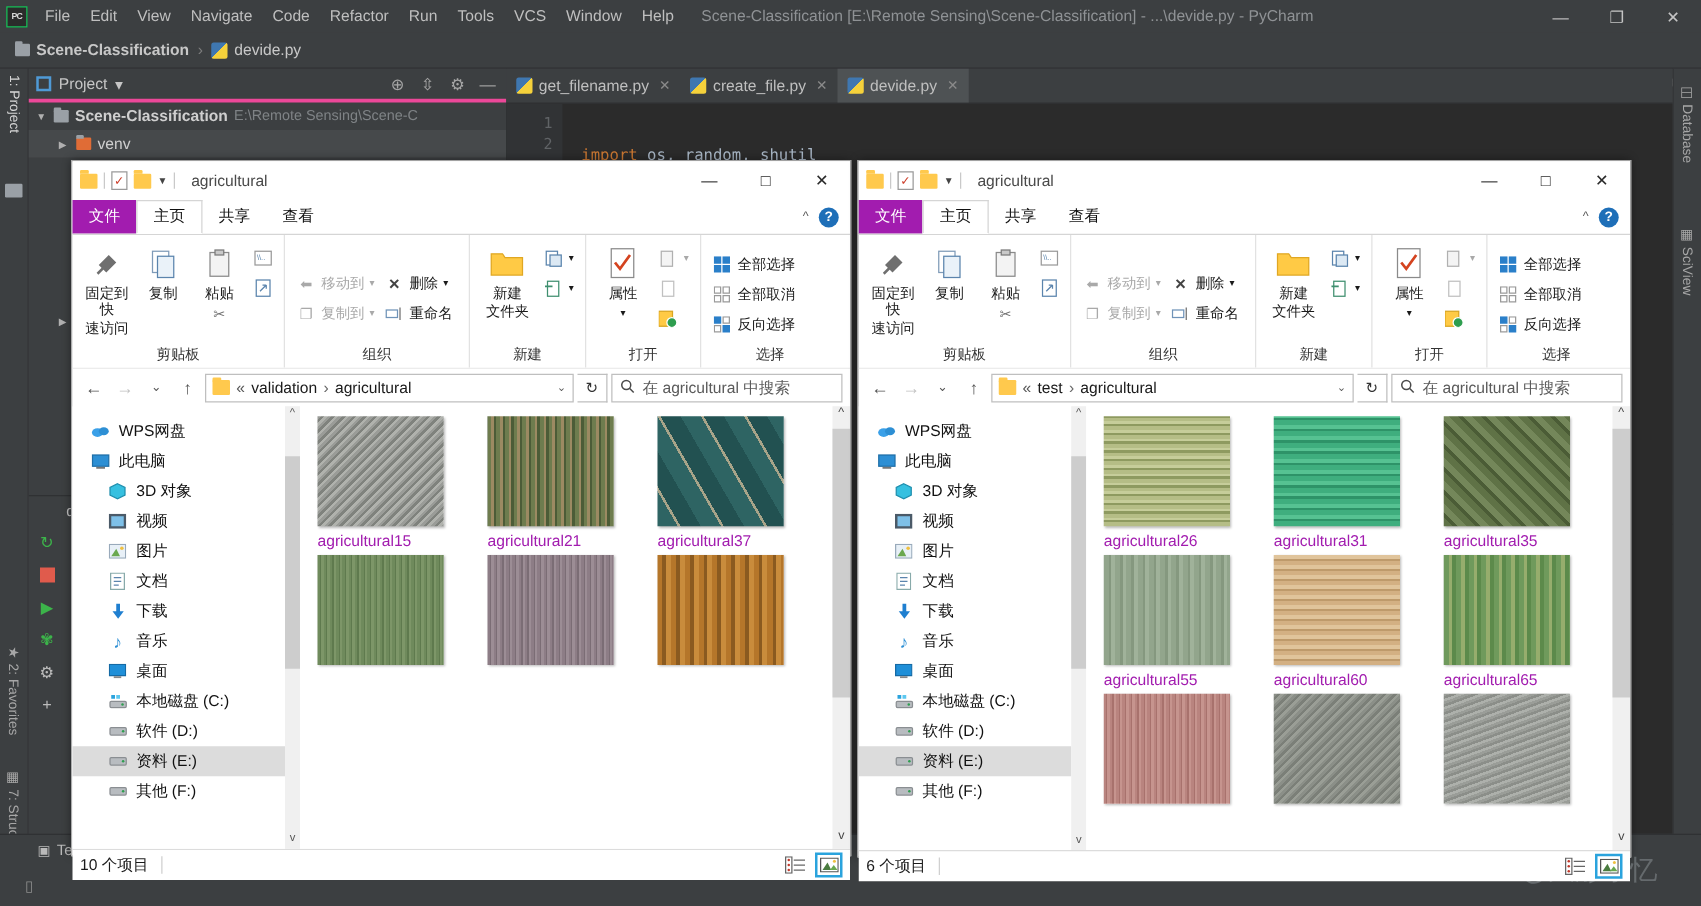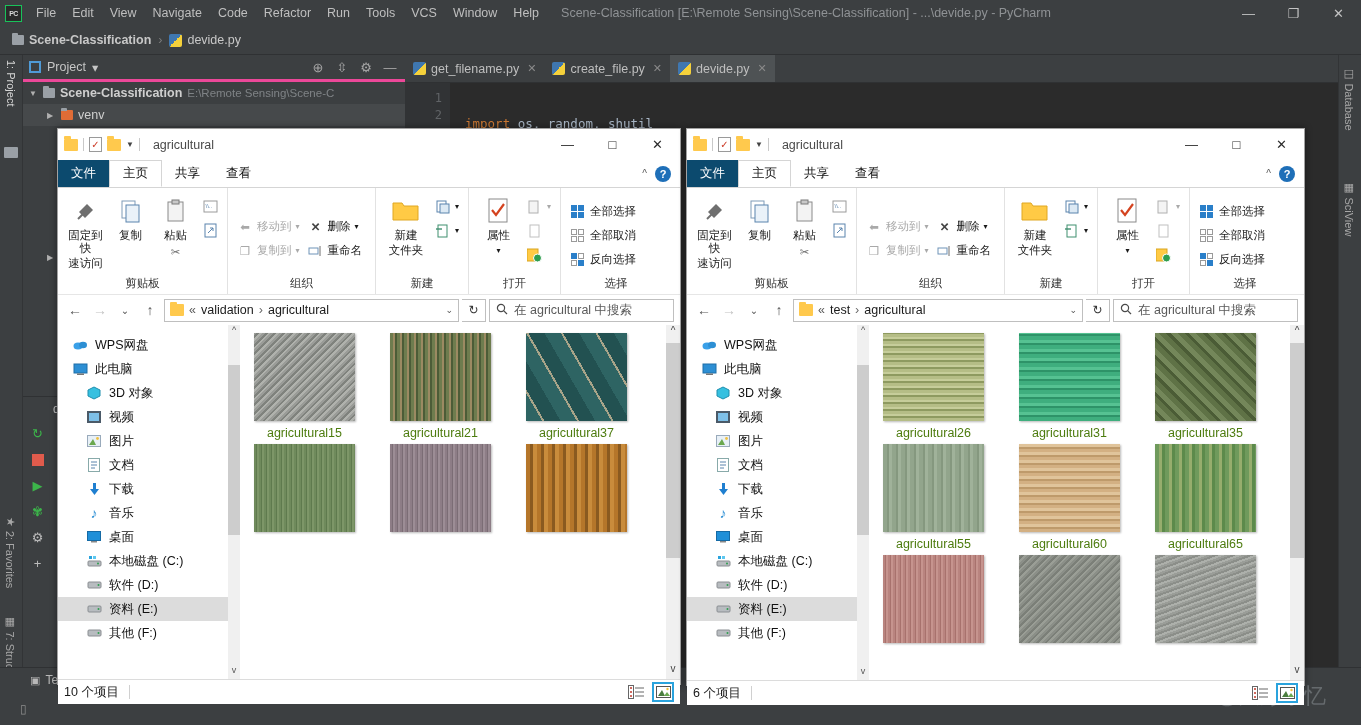--- a/index.html
+++ b/index.html
@@ -171,21 +171,21 @@
     width: 13px; height: 15px; border: 1px solid #9a9a9a; background: #fff; position: relative;
     display: flex; align-items: center; justify-content: center; font-size: 10px; color: #cc3a26;
   }
   .qa-caret { font-size: 8px; color: #444; }
   .win-name { margin-left: 8px; color: #4a4a4a; font-size: 12.5px; }
   .win-btns { margin-left: auto; display: flex; }
   .win-btns div { width: 45px; height: 31px; display: flex; align-items: center; justify-content: center; color: #2b2b2b; font-size: 13px; }
 
   .ribbon-tabs { height: 27px; display: flex; align-items: stretch; background: #fff; position: relative; }
   .rtab { padding: 0 13px; display: flex; align-items: center; font-size: 12.5px; color: #111; }
-  .rtab.file { background: #0c4a6e; color: #fff; }
+  .rtab.file { background: #a21caf; color: #fff; }
   .rtab.sel { background: #fff; border: 1px solid #d5d5d5; border-bottom-color: #fff; position: relative; z-index: 2; }
   .ribbon-help { margin-left: auto; display: flex; align-items: center; gap: 8px; padding-right: 9px; }
   .help-circ { width: 16px; height: 16px; border-radius: 50%; background: #1e6fb8; color: #fff; font-size: 11px; display: flex; align-items: center; justify-content: center; font-weight: bold; }
 
   .ribbon {
     height: 107px; background: #fff; border-top: 1px solid #d5d5d5; display: flex;
     position: relative;
   }
   .rgroup { position: relative; display: flex; flex-direction: column; padding: 4px 6px 0; border-right: 1px solid #e2e2e2; }
   .rgroup .gl { position: absolute; bottom: 3px; left: 0; width: 100%; text-align: center; font-size: 11.5px; color: #333; }
@@ -213,21 +213,21 @@
   .np-item.sel { background: #dcdcdc; }
   .np-ico { width: 16px; height: 16px; display: flex; align-items: center; justify-content: center; }
   .np-scroll { width: 12px; background: #f0f0f0; position: relative; }
   .np-scroll .thumb { position: absolute; left: 0; width: 12px; background: #cdcdcd; }
   .np-scroll .ar { position: absolute; left: 0; width: 12px; height: 14px; text-align: center; font-size: 9px; color: #555; }
 
   .items-pane { flex: 1; position: relative; overflow: hidden; background: #fff; }
   .grid { display: flex; flex-wrap: wrap; padding: 8px 0 0 14px; gap: 0 18px; }
   .cell { width: 118px; margin-bottom: 4px; }
   .thumb-img { width: 101px; height: 88px; box-shadow: 1px 1px 2px rgba(0,0,0,.28); }
-  .cell .cap { font-size: 12.5px; color: #4d7c0f; text-align: center; width: 101px; padding-top: 5px; }
+  .cell .cap { font-size: 12.5px; color: #a21caf; width: 101px; padding-top: 5px; }
   .items-scroll { width: 14px; background: #f0f0f0; position: relative; }
   .items-scroll .thumb { position: absolute; left: 0; width: 14px; background: #cdcdcd; }
   .items-scroll .ar { position: absolute; left: 0; width: 14px; height: 16px; text-align: center; font-size: 10px; color: #444; }
 
   .win-status {
     height: 25px; border-top: 1px solid #dcdcdc; background: #fff; display: flex;
     align-items: center; padding: 0 6px; font-size: 12.5px; color: #1a1a1a;
   }
   .ws-sep { width: 1px; height: 14px; background: #d0d0d0; margin-left: 10px; }
   .view-btns { margin-left: auto; display: flex; gap: 5px; }

